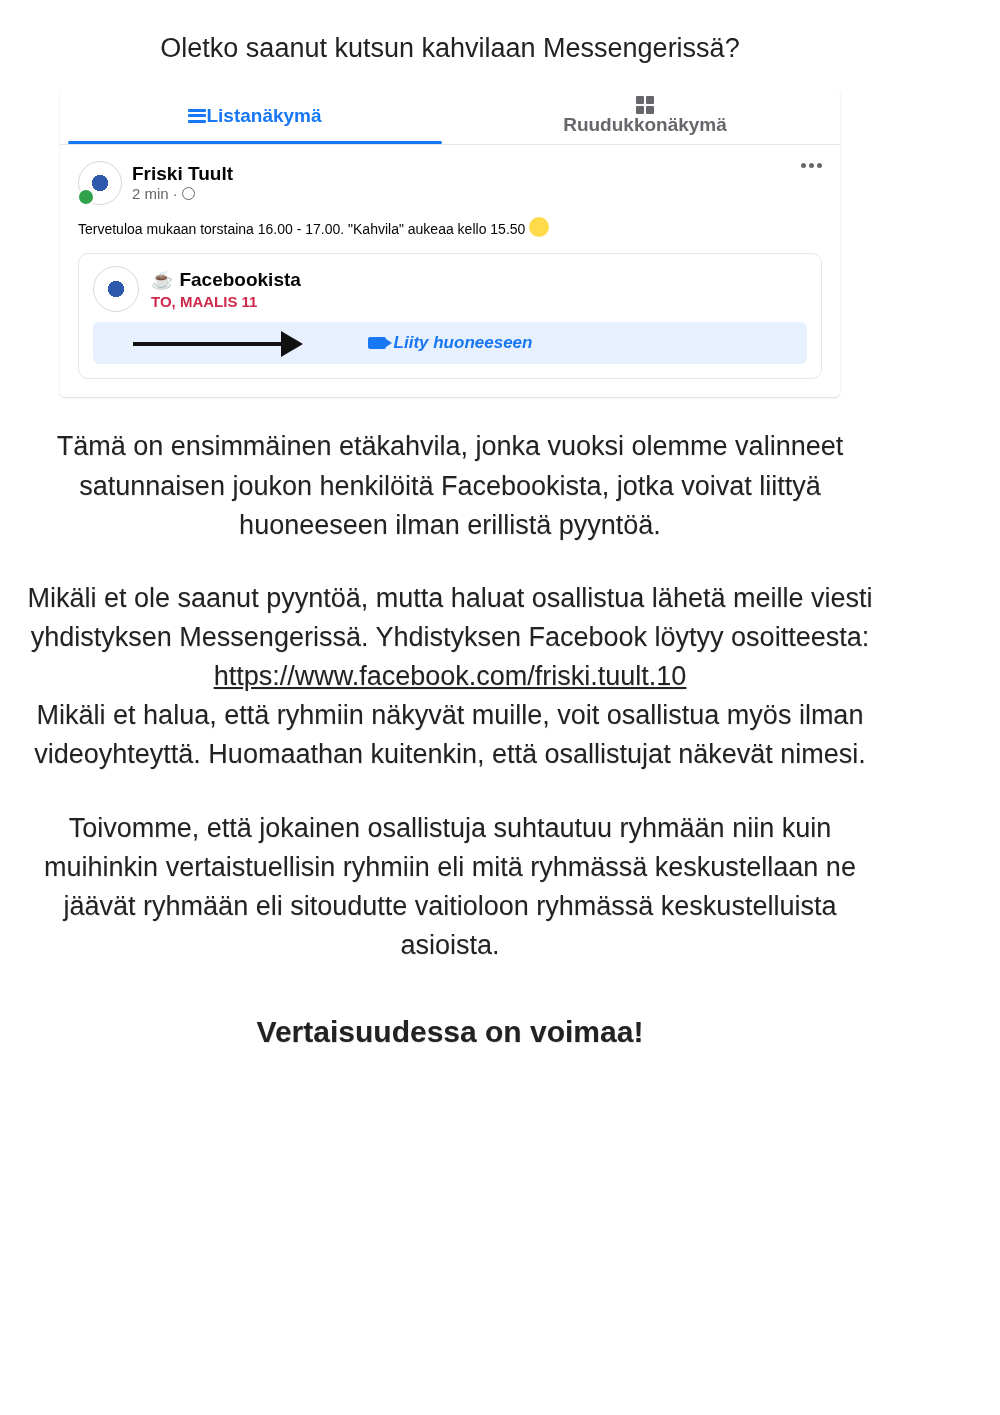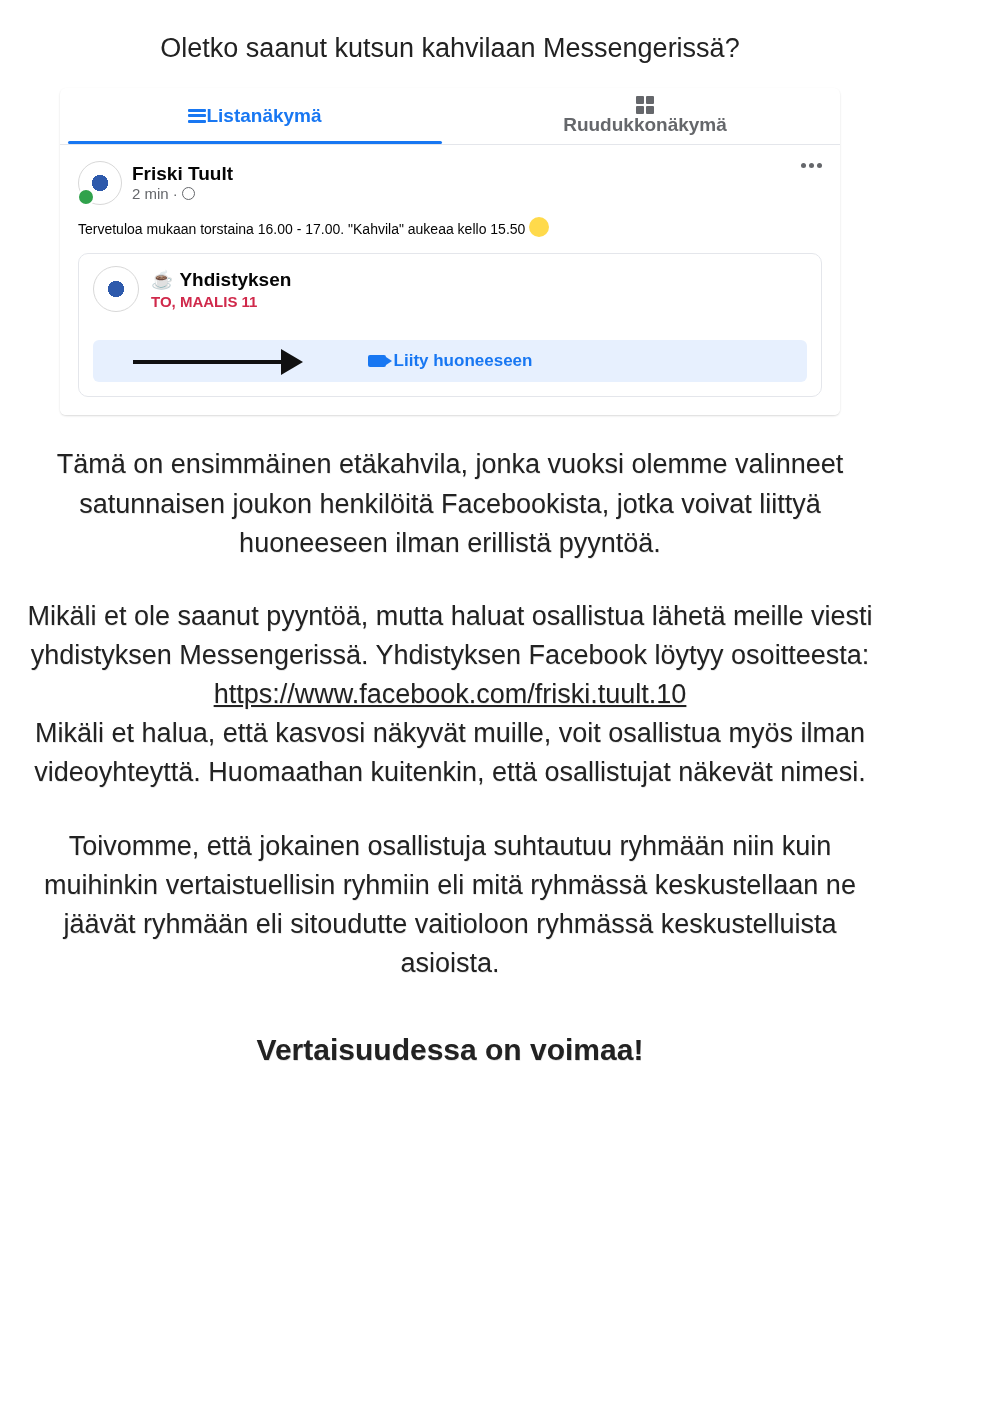--- a/index.html
+++ b/index.html
@@ -188,32 +188,33 @@
   .coffee-icon {
     font-size: 18px;
   }
   .event-date {
     font-size: 15px;
     font-weight: 700;
     color: #d0294b;
     margin-top: 2px;
   }
   .join-row {
-    margin: 18px 14px 14px 14px;
+    margin: 0 14px 14px 14px;
     background: #e7f0fe;
     border-radius: 6px;
     height: 42px;
     display: flex;
     align-items: center;
     justify-content: center;
     gap: 8px;
     color: #1877f2;
     font-weight: 700;
     font-size: 17px;
     position: relative;
+    font-style: italic;
   }
   .cam-icon {
     width: 18px; height: 12px;
     background: #1877f2;
     border-radius: 2px;
     position: relative;
   }
   .cam-icon::after {
     content: "";
     position: absolute;
@@ -322,21 +323,21 @@
         <div class="post-text">
           <span>Tervetuloa mukaan torstaina 16.00 - 17.00. "Kahvila" aukeaa kello 15.50 </span><span class="emoji"></span>
         </div>
 
         <div class="event-card">
           <div class="event-top">
             <div class="event-avatar"></div>
             <div>
               <div class="event-title-row">
                 <span class="coffee-icon">☕</span>
-                <span>Yhdistyksen</span>
+                <span>Facebookista</span>
               </div>
               <div class="event-date">TO, MAALIS 11</div>
             </div>
           </div>
           <div class="join-row">
             <div class="arrow">
               <div class="arrow-line"></div>
               <div class="arrow-head"></div>
             </div>
             <span class="cam-icon"></span>
@@ -345,20 +346,20 @@
         </div>
       </div>
 
     </div>
   </div>
 
   <div class="body-block">
     <p>Tämä on ensimmäinen etäkahvila, jonka vuoksi olemme valinneet satunnaisen joukon henkilöitä Facebookista, jotka voivat liittyä huoneeseen ilman erillistä pyyntöä.</p>
     <p>
       <span>Mikäli et ole saanut pyyntöä, mutta haluat osallistua lähetä meille viesti yhdistyksen Messengerissä. Yhdistyksen Facebook löytyy osoitteesta: </span><span class="link">https://www.facebook.com/friski.tuult.10</span><br>
-      <span>Mikäli et halua, että kasvosi näkyvät muille, voit osallistua myös ilman videoyhteyttä. Huomaathan kuitenkin, että osallistujat näkevät nimesi.</span>
+      <span>Mikäli et halua, että ryhmiin näkyvät muille, voit osallistua myös ilman videoyhteyttä. Huomaathan kuitenkin, että osallistujat näkevät nimesi.</span>
     </p>
     <p>Toivomme, että jokainen osallistuja suhtautuu ryhmään niin kuin muihinkin vertaistuellisin ryhmiin eli mitä ryhmässä keskustellaan ne jäävät ryhmään eli sitoudutte vaitioloon ryhmässä keskustelluista asioista.</p>
   </div>
 
   <div class="closing">Vertaisuudessa on voimaa!</div>
 
 </div>
 
 </body></html>

